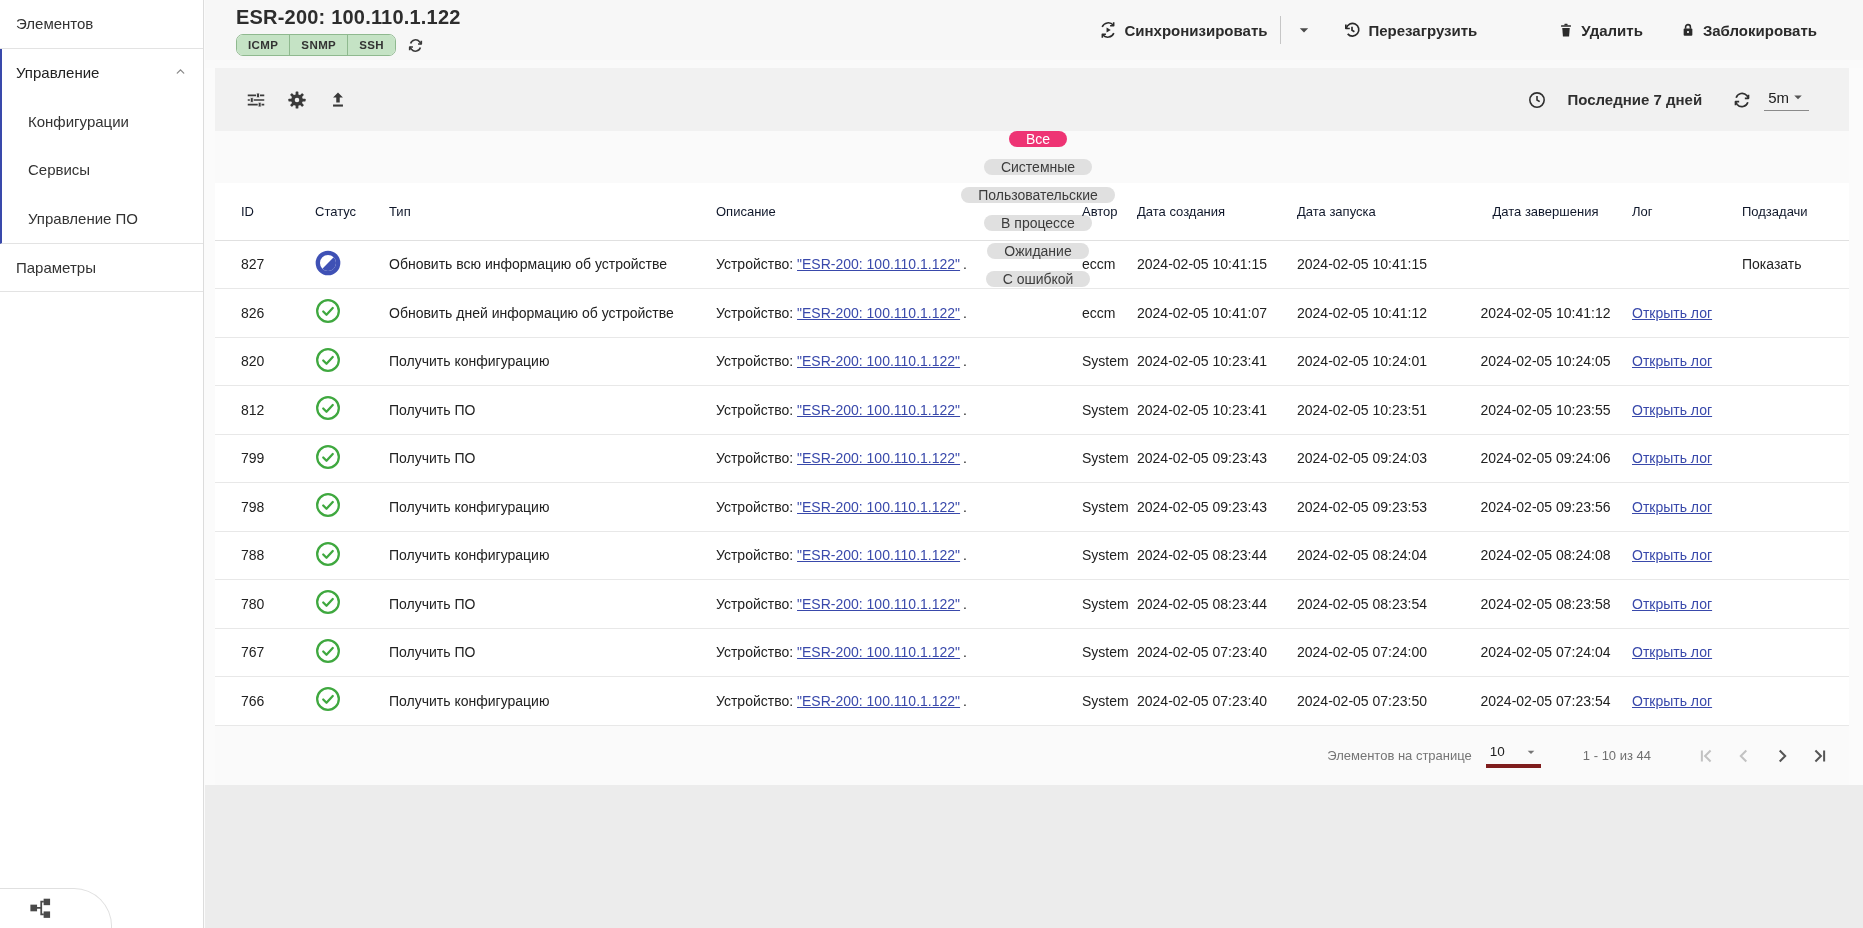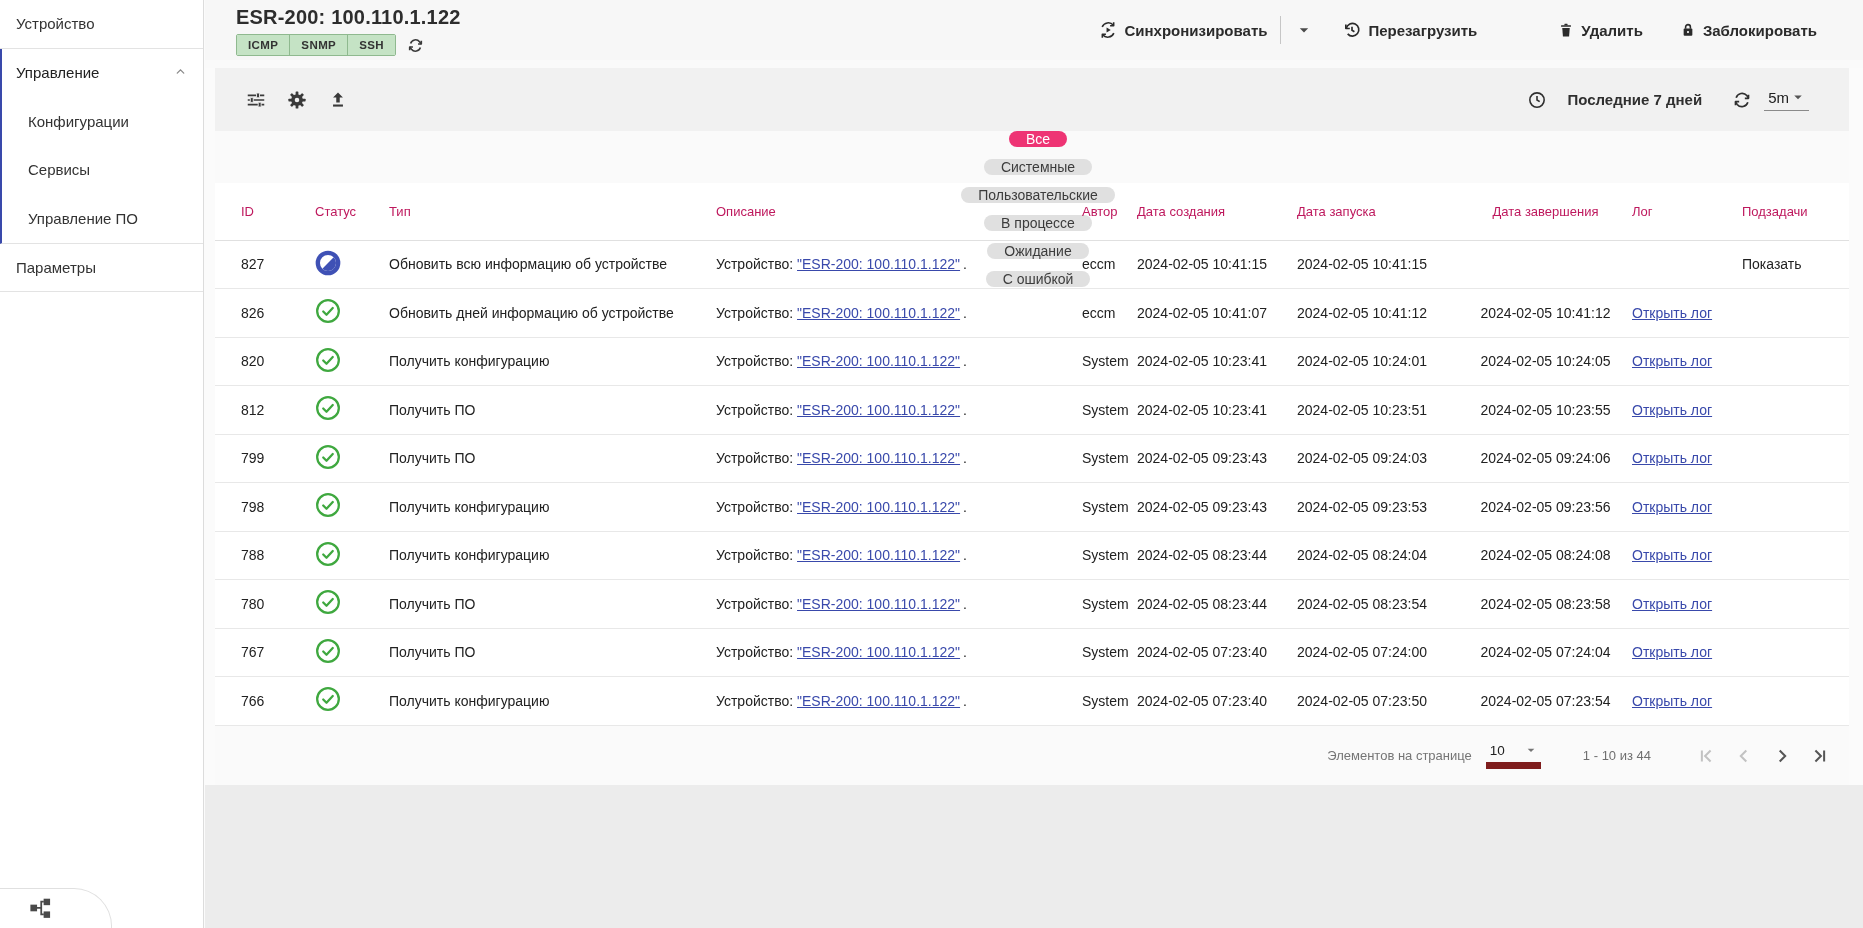--- a/index.html
+++ b/index.html
@@ -20,21 +20,21 @@
 
   
   .main { position:absolute; left:205px; top:0; right:0; bottom:0; background:#fbfbfb; }
   .below-card { position:absolute; top:785px; left:0; right:0; bottom:0; background:#ececec; }
 
   
   .page-header { position:absolute; top:0; left:0; right:0; height:60px; background:#f7f7f7; display:flex; align-items:center; }
   .ph-left { padding-left:31px; }
   .page-title { font-size:20px; font-weight:700; color:#2d2d2d; letter-spacing:.2px; margin-top:2px;text-align:right; }
   .badge-row { display:flex; align-items:center; margin-top:5px; }
-  .badge-group { display:flex; border:1px solid #8fb98f; border-radius:2px; overflow:hidden; }
+  .badge-group { display:flex; border:1px solid #8fb98f; border-radius:7px; overflow:hidden; }
   .badge { background:#c5e3c5; color:#333; font-size:11.5px; font-weight:700; padding:4px 11px; letter-spacing:.4px; }
   .badge + .badge { border-left:1px solid #8fb98f; }
   .badge-refresh { margin-left:11px; display:flex; cursor:pointer; }
   .ph-actions { margin-left:auto; display:flex; align-items:center; padding-right:46px; }
   .act-btn { display:flex; align-items:center; gap:6px; font-size:15px; font-weight:600; color:#2b2b2b; cursor:pointer; white-space:nowrap; }
   .v-div { width:1px; height:28px; background:#c6c6c6; margin:0 13px; }
   .caret-btn { display:flex; cursor:pointer; }
   .sp-28 { width:28px; } .sp-80 { width:80px; } .sp-36 { width:36px; }
 
   .gapline { position:absolute; top:60px; left:0; right:0; height:8px; background:#fafafa; }
@@ -49,50 +49,50 @@
   .interval { display:flex; align-items:center; margin-left:12px; border-bottom:1px solid #8a8a8a; padding:0 2px 4px 4px; cursor:pointer; }
   .interval .val { font-size:15px; color:#212121; }
 
   
   .card { position:absolute; top:131px; left:10px; right:14px; height:654px; background:#ffffff; }
   .chips-row { height:52px; background:#fafafa; display:flex; align-items:center; gap:12px; padding-left:12px;flex-direction:column; }
   .chip { height:33px; display:flex; align-items:center; padding:0 17px; background:#e0e0e0; border-radius:17px; font-size:14px; font-weight:500; color:#3c3c3c; cursor:pointer; }
   .chip.active { background:#ee3474; color:#fff; }
 
   table { width:100%; border-collapse:collapse; table-layout:fixed; background:#fff; }
-  th { height:57px; text-align:left; vertical-align:middle; font-size:13px; font-weight:400; color:#be185d; border-bottom:1px solid #e0e0e0; }
+  th { height:57px; text-align:left; vertical-align:middle; font-size:13px; font-weight:400; color:#0f172a; border-bottom:1px solid #e0e0e0; }
   td { height:48.5px; vertical-align:middle; font-size:14px; color:#212121; border-bottom:1px solid #e8e8e8; white-space:nowrap; overflow:hidden; }
   .c-id { width:92px; padding-left:26px; }
   .c-status { width:82px; padding-left:8px; }
   .c-type { width:327px; }
   .c-desc { width:366px; }
   .c-author { width:55px; }
   .c-created { width:160px; }
   .c-started { width:162px; }
   .c-finished { width:173px;text-align:center; }
   .c-log { width:110px; }
   .c-sub { padding-right:24px; }
   .st-ic { display:inline-flex; }
   a.dlink, a.loglink { color:#3949ab; font-weight:500; text-decoration:underline; cursor:pointer; }
   .sfx { margin-left:3px; }
   .show-link { font-weight:500; color:#1f1f1f; cursor:pointer; }
 
   .tfooter { height:60px; background:#fafafa; display:flex; align-items:center; justify-content:flex-end; padding-right:18px; font-size:13px; color:#757575; }
-  .psel { display:flex; align-items:center; border-bottom:7px solid #7f1d1d; margin:0 42px 0 14px; padding:0 2px 4px 4px; cursor:pointer; }
+  .psel { display:flex; align-items:center; border-bottom:4px solid #7f1d1d; margin:0 42px 0 14px; padding:0 2px 4px 4px; cursor:pointer; }
   .psel .val { font-size:13.5px; color:#212121; margin-right:18px; }
   .pg-range { margin-right:44px; color:#6f6f6f; }
   .pg-nav { display:flex; align-items:center; gap:16px; }
   .pg-nav span { display:flex; cursor:pointer; }
   svg { flex:none; }
 </style>
 </head>
 <body>
 
 <div class="sidebar">
-  <div class="s-item top">Устройство</div>
+  <div class="s-item top">Элементов</div>
 
 
   <div class="s-group">
     <div class="g-head">
       <span class="g-label">Управление</span>
       <span><svg width="13" height="13" viewBox="0 0 24 24">
             <path d="M6 15l6-6 6 6" fill="none" stroke="#8a8a8a" stroke-width="2.4" stroke-linecap="round"></path>
           </svg></span>
     </div>
     <div class="s-item child">Конфигурации</div>

